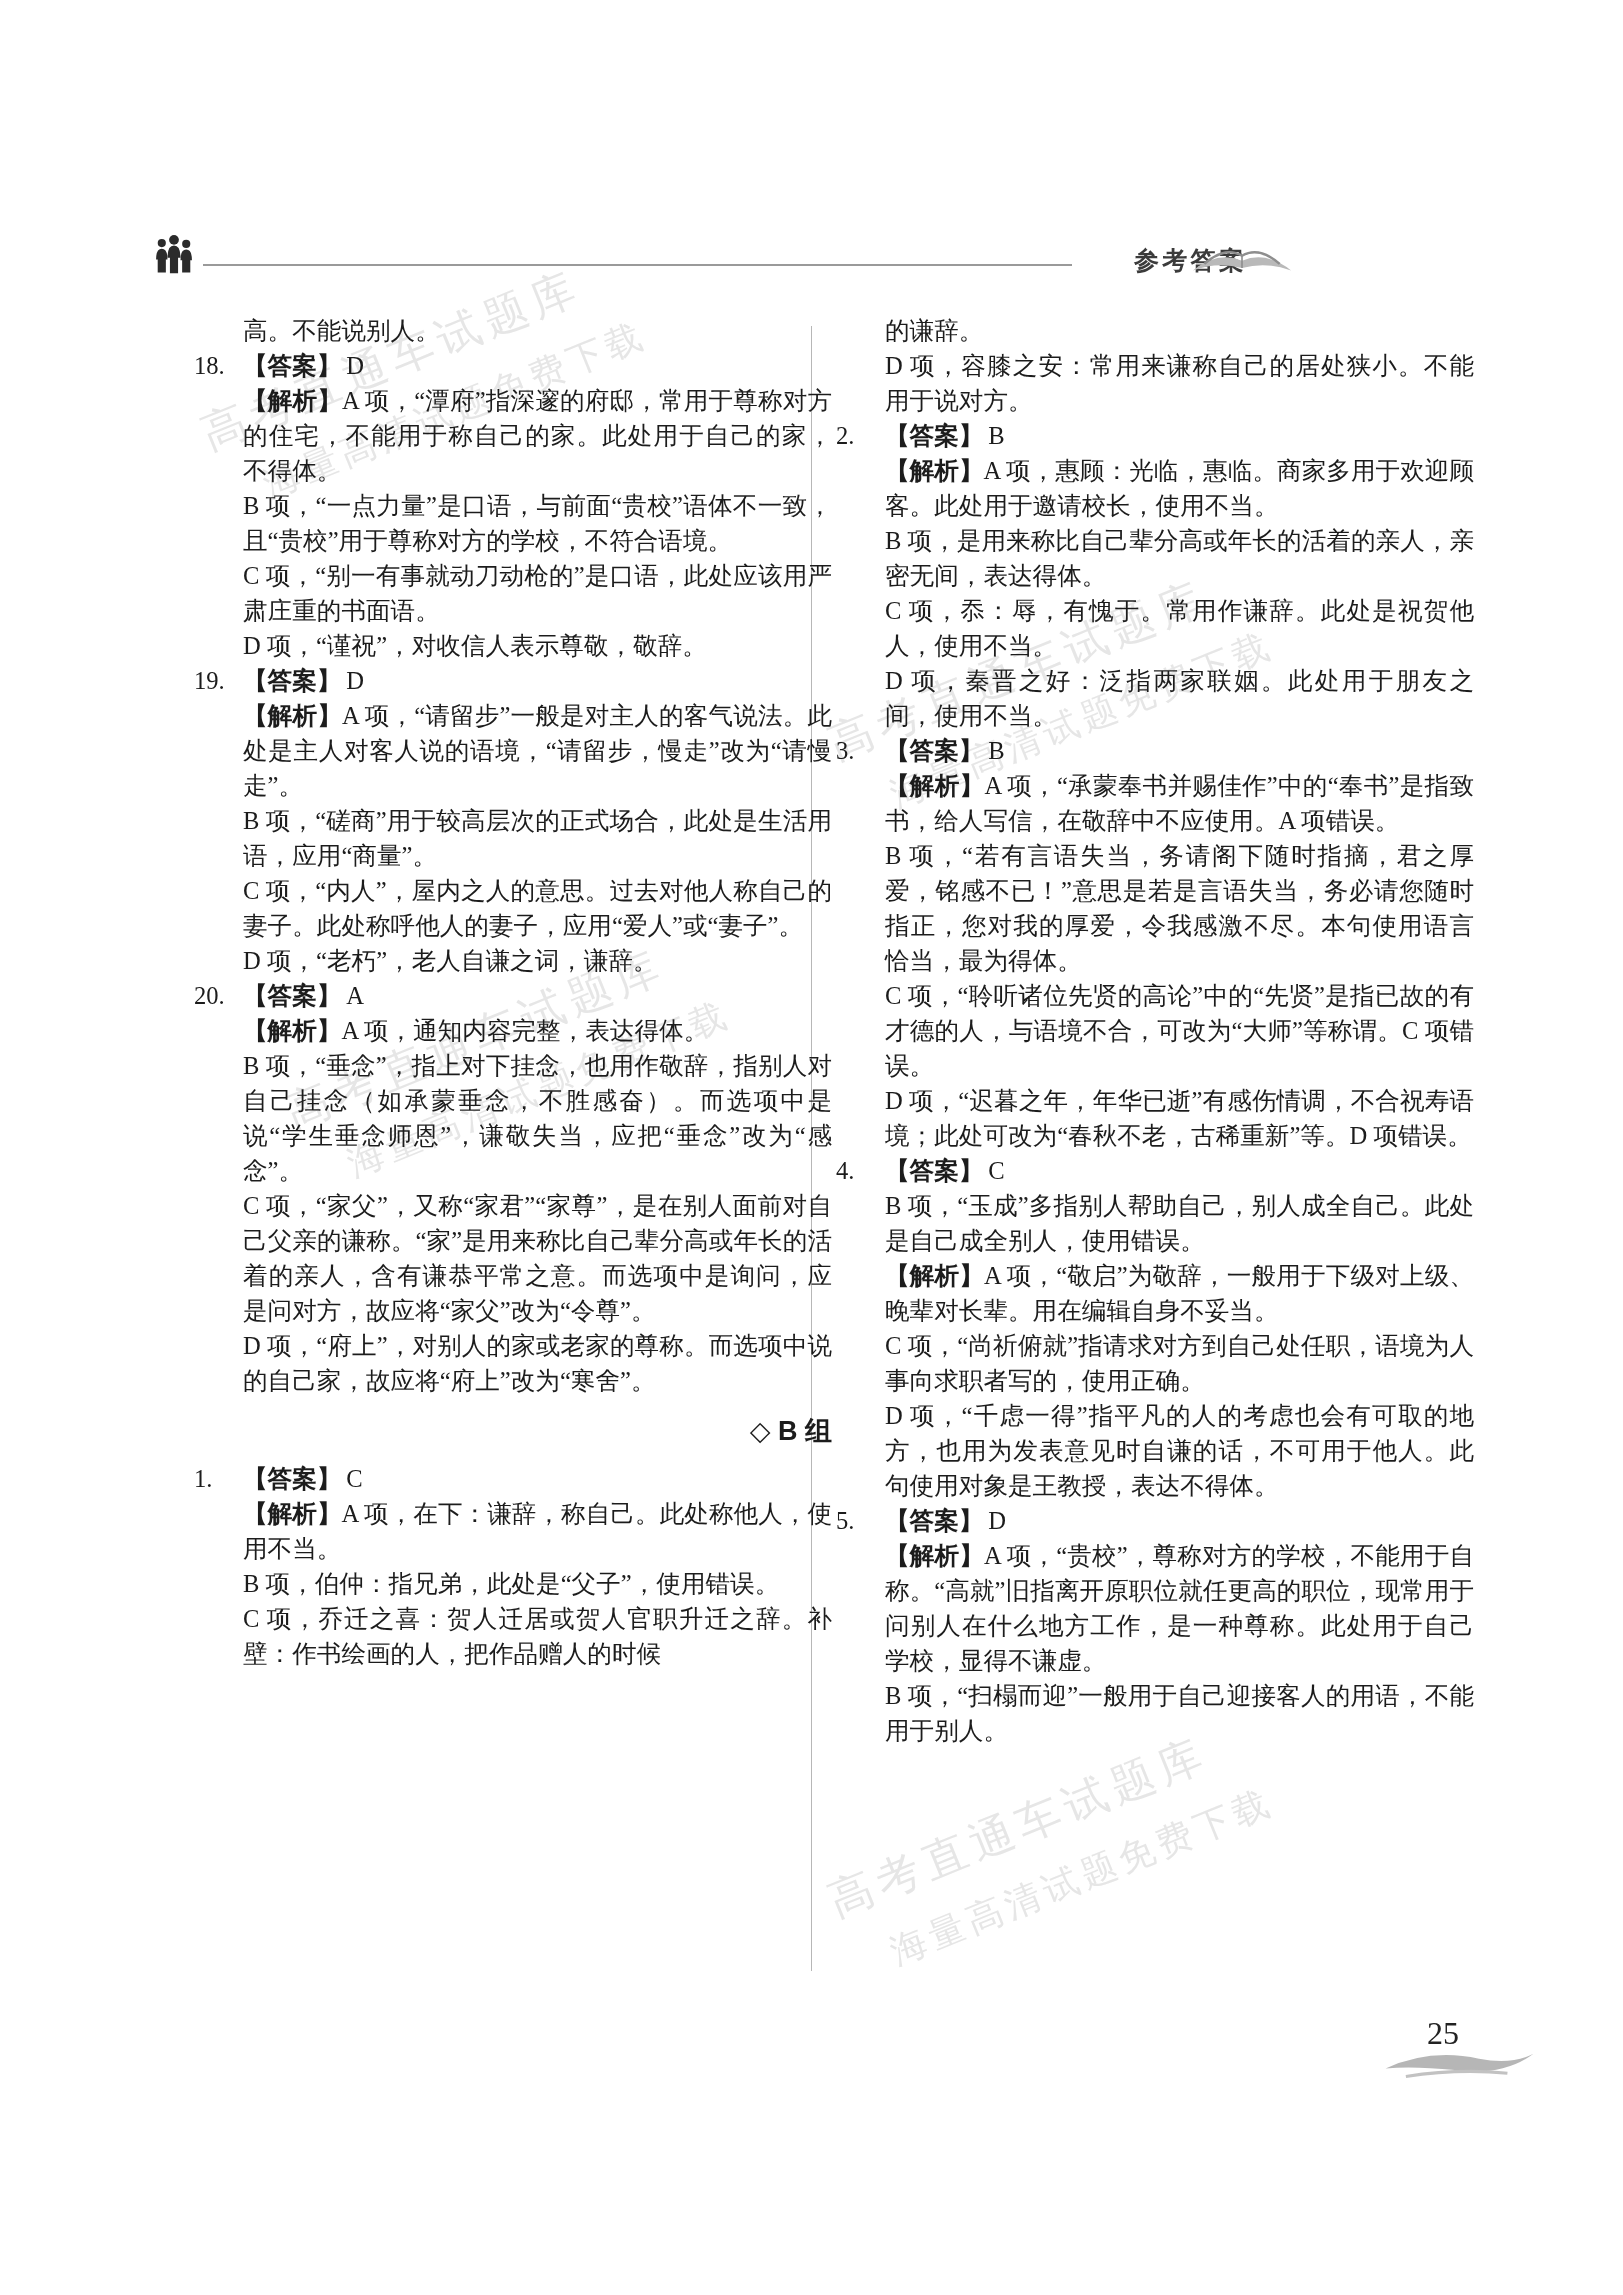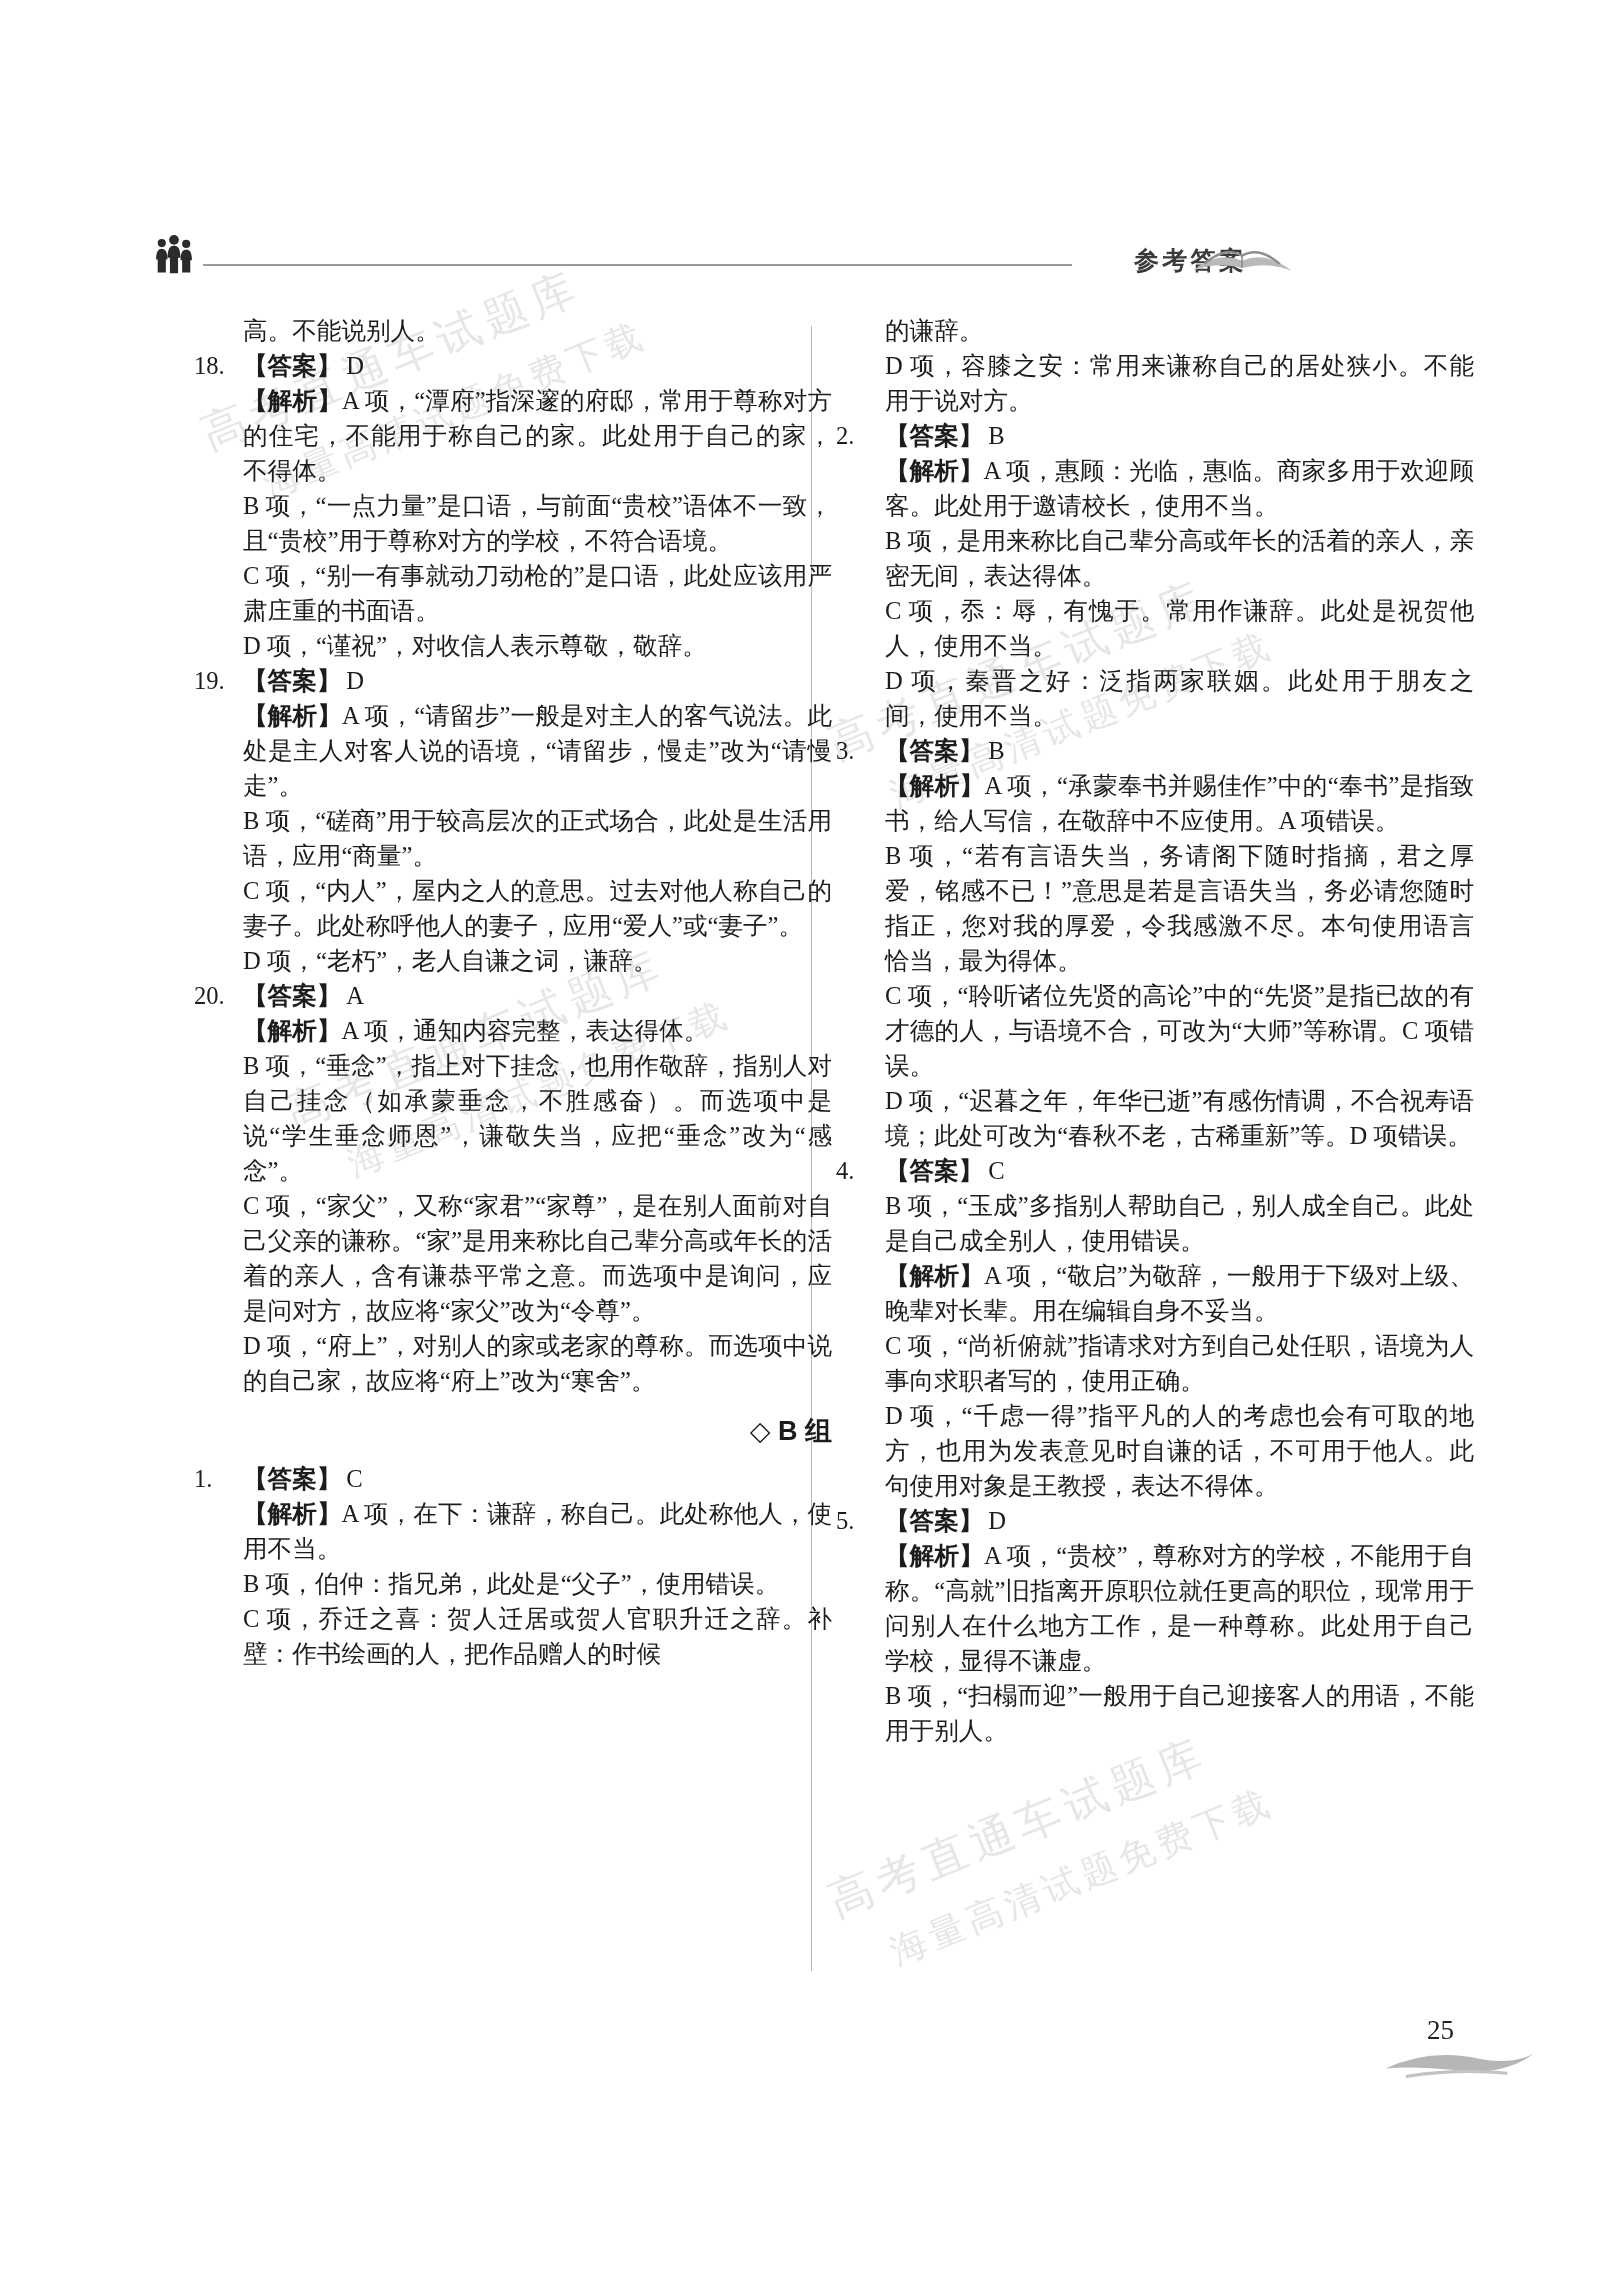--- a/index.html
+++ b/index.html
@@ -46,21 +46,21 @@
   .ansval{margin-left:4.9px;}
   .sec{
     text-align:right;
     font-family:"Liberation Sans","DejaVu Sans",sans-serif;
     font-weight:bold;font-size:27px;
     margin:16.4px 0 11.5px 0;
   }
   
   .pageno{
     position:absolute;left:1427px;top:2015px;
-    font-size:27px;color:#222;z-index:3;
+    font-size:32px;color:#222;z-index:3;
   }
   .flourish{position:absolute;left:1381px;top:2044px;z-index:2;}
   
   .wm{
     position:absolute;z-index:0;
     color:#d6d6d6;opacity:.6;
     transform:rotate(-22deg);transform-origin:0 0;
     font-family:"Liberation Sans","DejaVu Sans",sans-serif;
     white-space:nowrap;pointer-events:none;
   }

